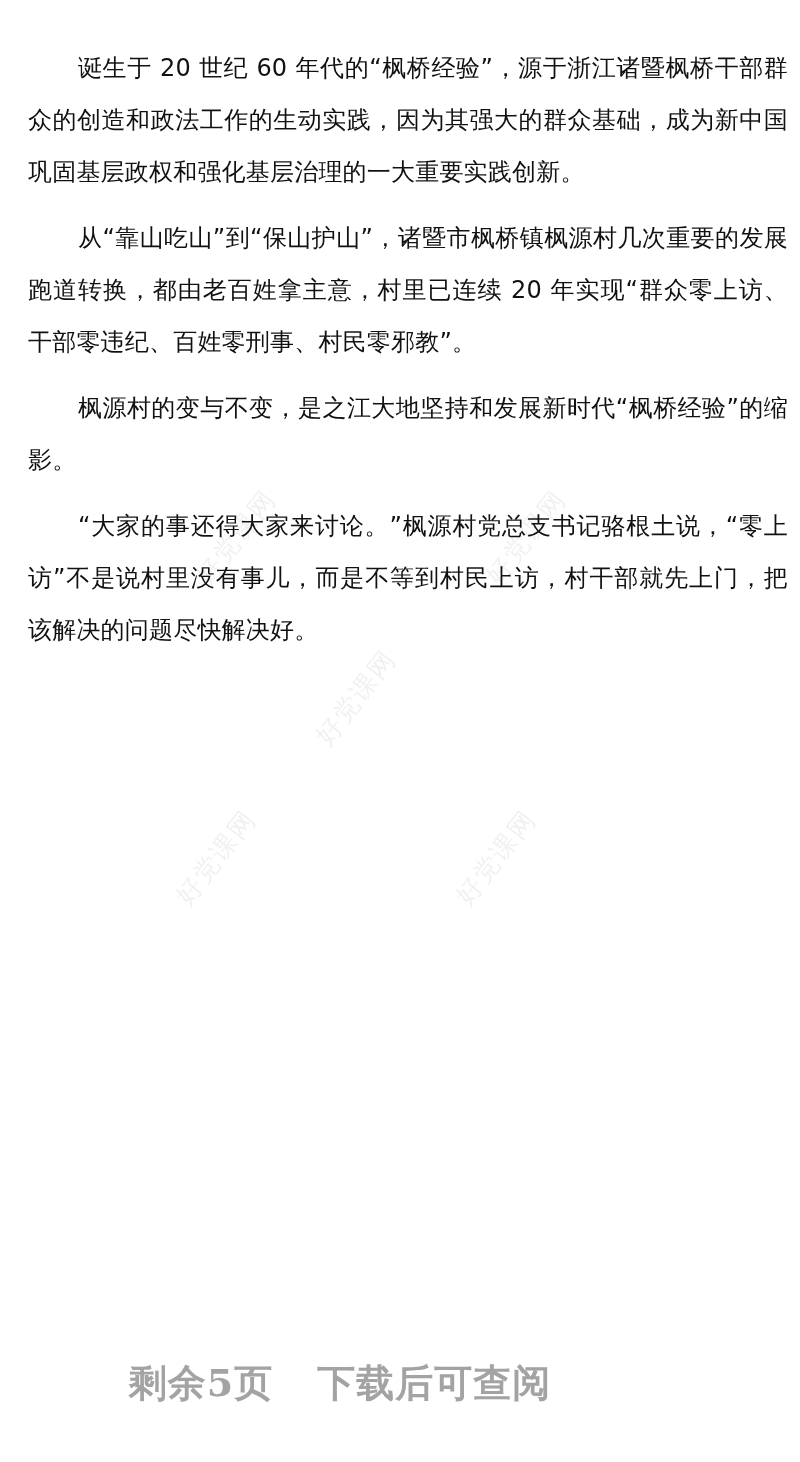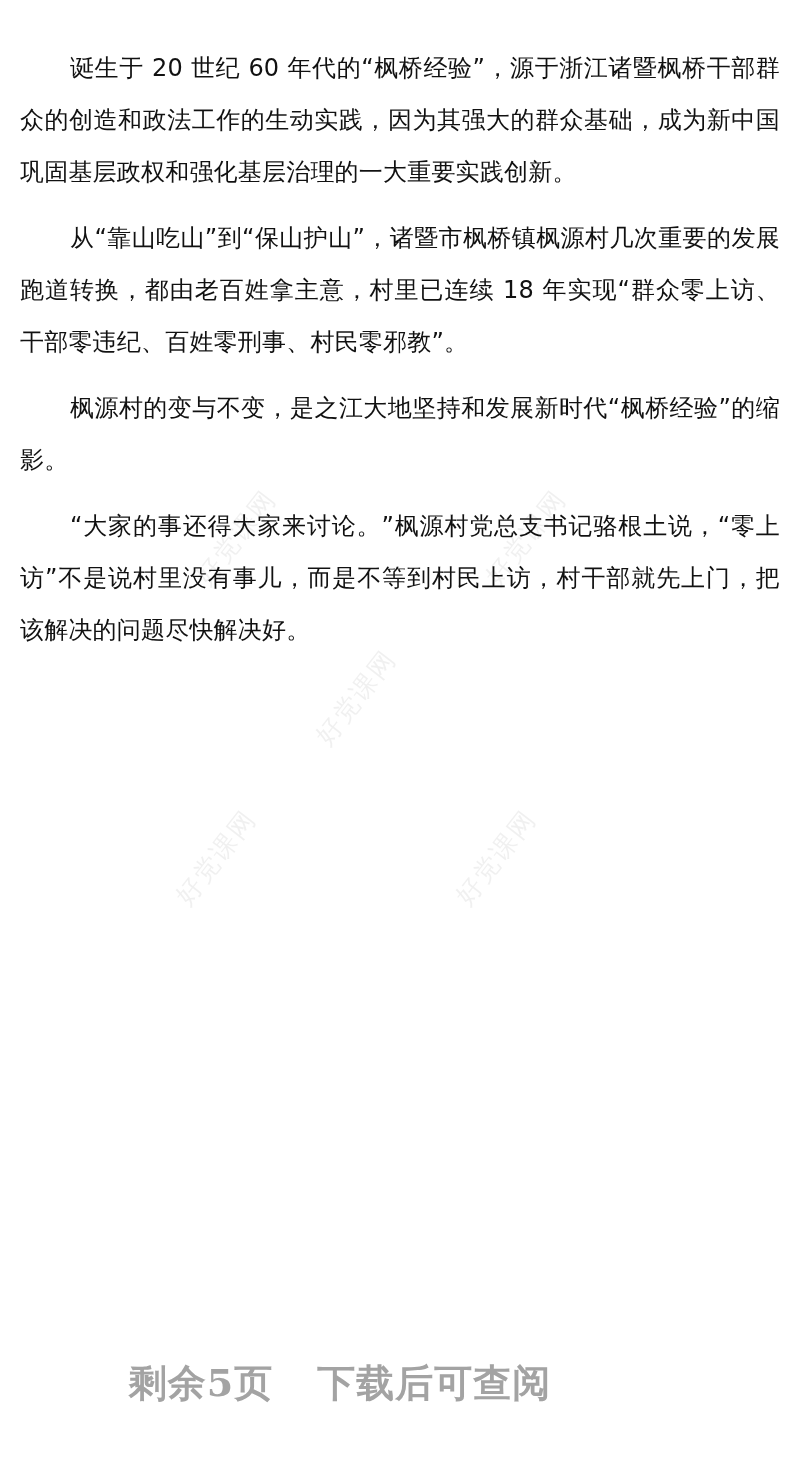--- a/index.html
+++ b/index.html
@@ -10,21 +10,21 @@
     body {
       width: 800px;
       height: 1462px;
       position: relative;
       overflow: hidden;
       font-family: "DejaVu Sans", "Liberation Sans", sans-serif;
       color: #111111;
     }
     .page {
       position: absolute;
-      left: 20px;
+      left: 28px;
       top: 42px;
       width: 760px;
     }
     .para {
       margin: 0 0 14px 0;
       font-size: 24px;
       line-height: 52px;
       text-indent: 50px;
       text-align: justify;
       letter-spacing: 0.2px;
@@ -60,21 +60,21 @@
     .footer-banner .gap {
       display: inline-block;
       width: 44px;
     }
   </style>
 </head>
 <body>
 
 <div class="page">
   <p class="para">诞生于 20 世纪 60 年代的“枫桥经验”，源于浙江诸暨枫桥干部群众的创造和政法工作的生动实践，因为其强大的群众基础，成为新中国巩固基层政权和强化基层治理的一大重要实践创新。</p>
-  <p class="para">从“靠山吃山”到“保山护山”，诸暨市枫桥镇枫源村几次重要的发展跑道转换，都由老百姓拿主意，村里已连续 18 年实现“群众零上访、干部零违纪、百姓零刑事、村民零邪教”。</p>
+  <p class="para">从“靠山吃山”到“保山护山”，诸暨市枫桥镇枫源村几次重要的发展跑道转换，都由老百姓拿主意，村里已连续 20 年实现“群众零上访、干部零违纪、百姓零刑事、村民零邪教”。</p>
   <p class="para">枫源村的变与不变，是之江大地坚持和发展新时代“枫桥经验”的缩影。</p>
   <p class="para">“大家的事还得大家来讨论。”枫源村党总支书记骆根土说，“零上访”不是说村里没有事儿，而是不等到村民上访，村干部就先上门，把该解决的问题尽快解决好。</p>
 </div>
 
 <div class="watermark wm1">好党课网</div>
 <div class="watermark wm2">好党课网</div>
 <div class="watermark wm3">好党课网</div>
 <div class="watermark wm4">好党课网</div>
 <div class="watermark wm5">好党课网</div>
 

